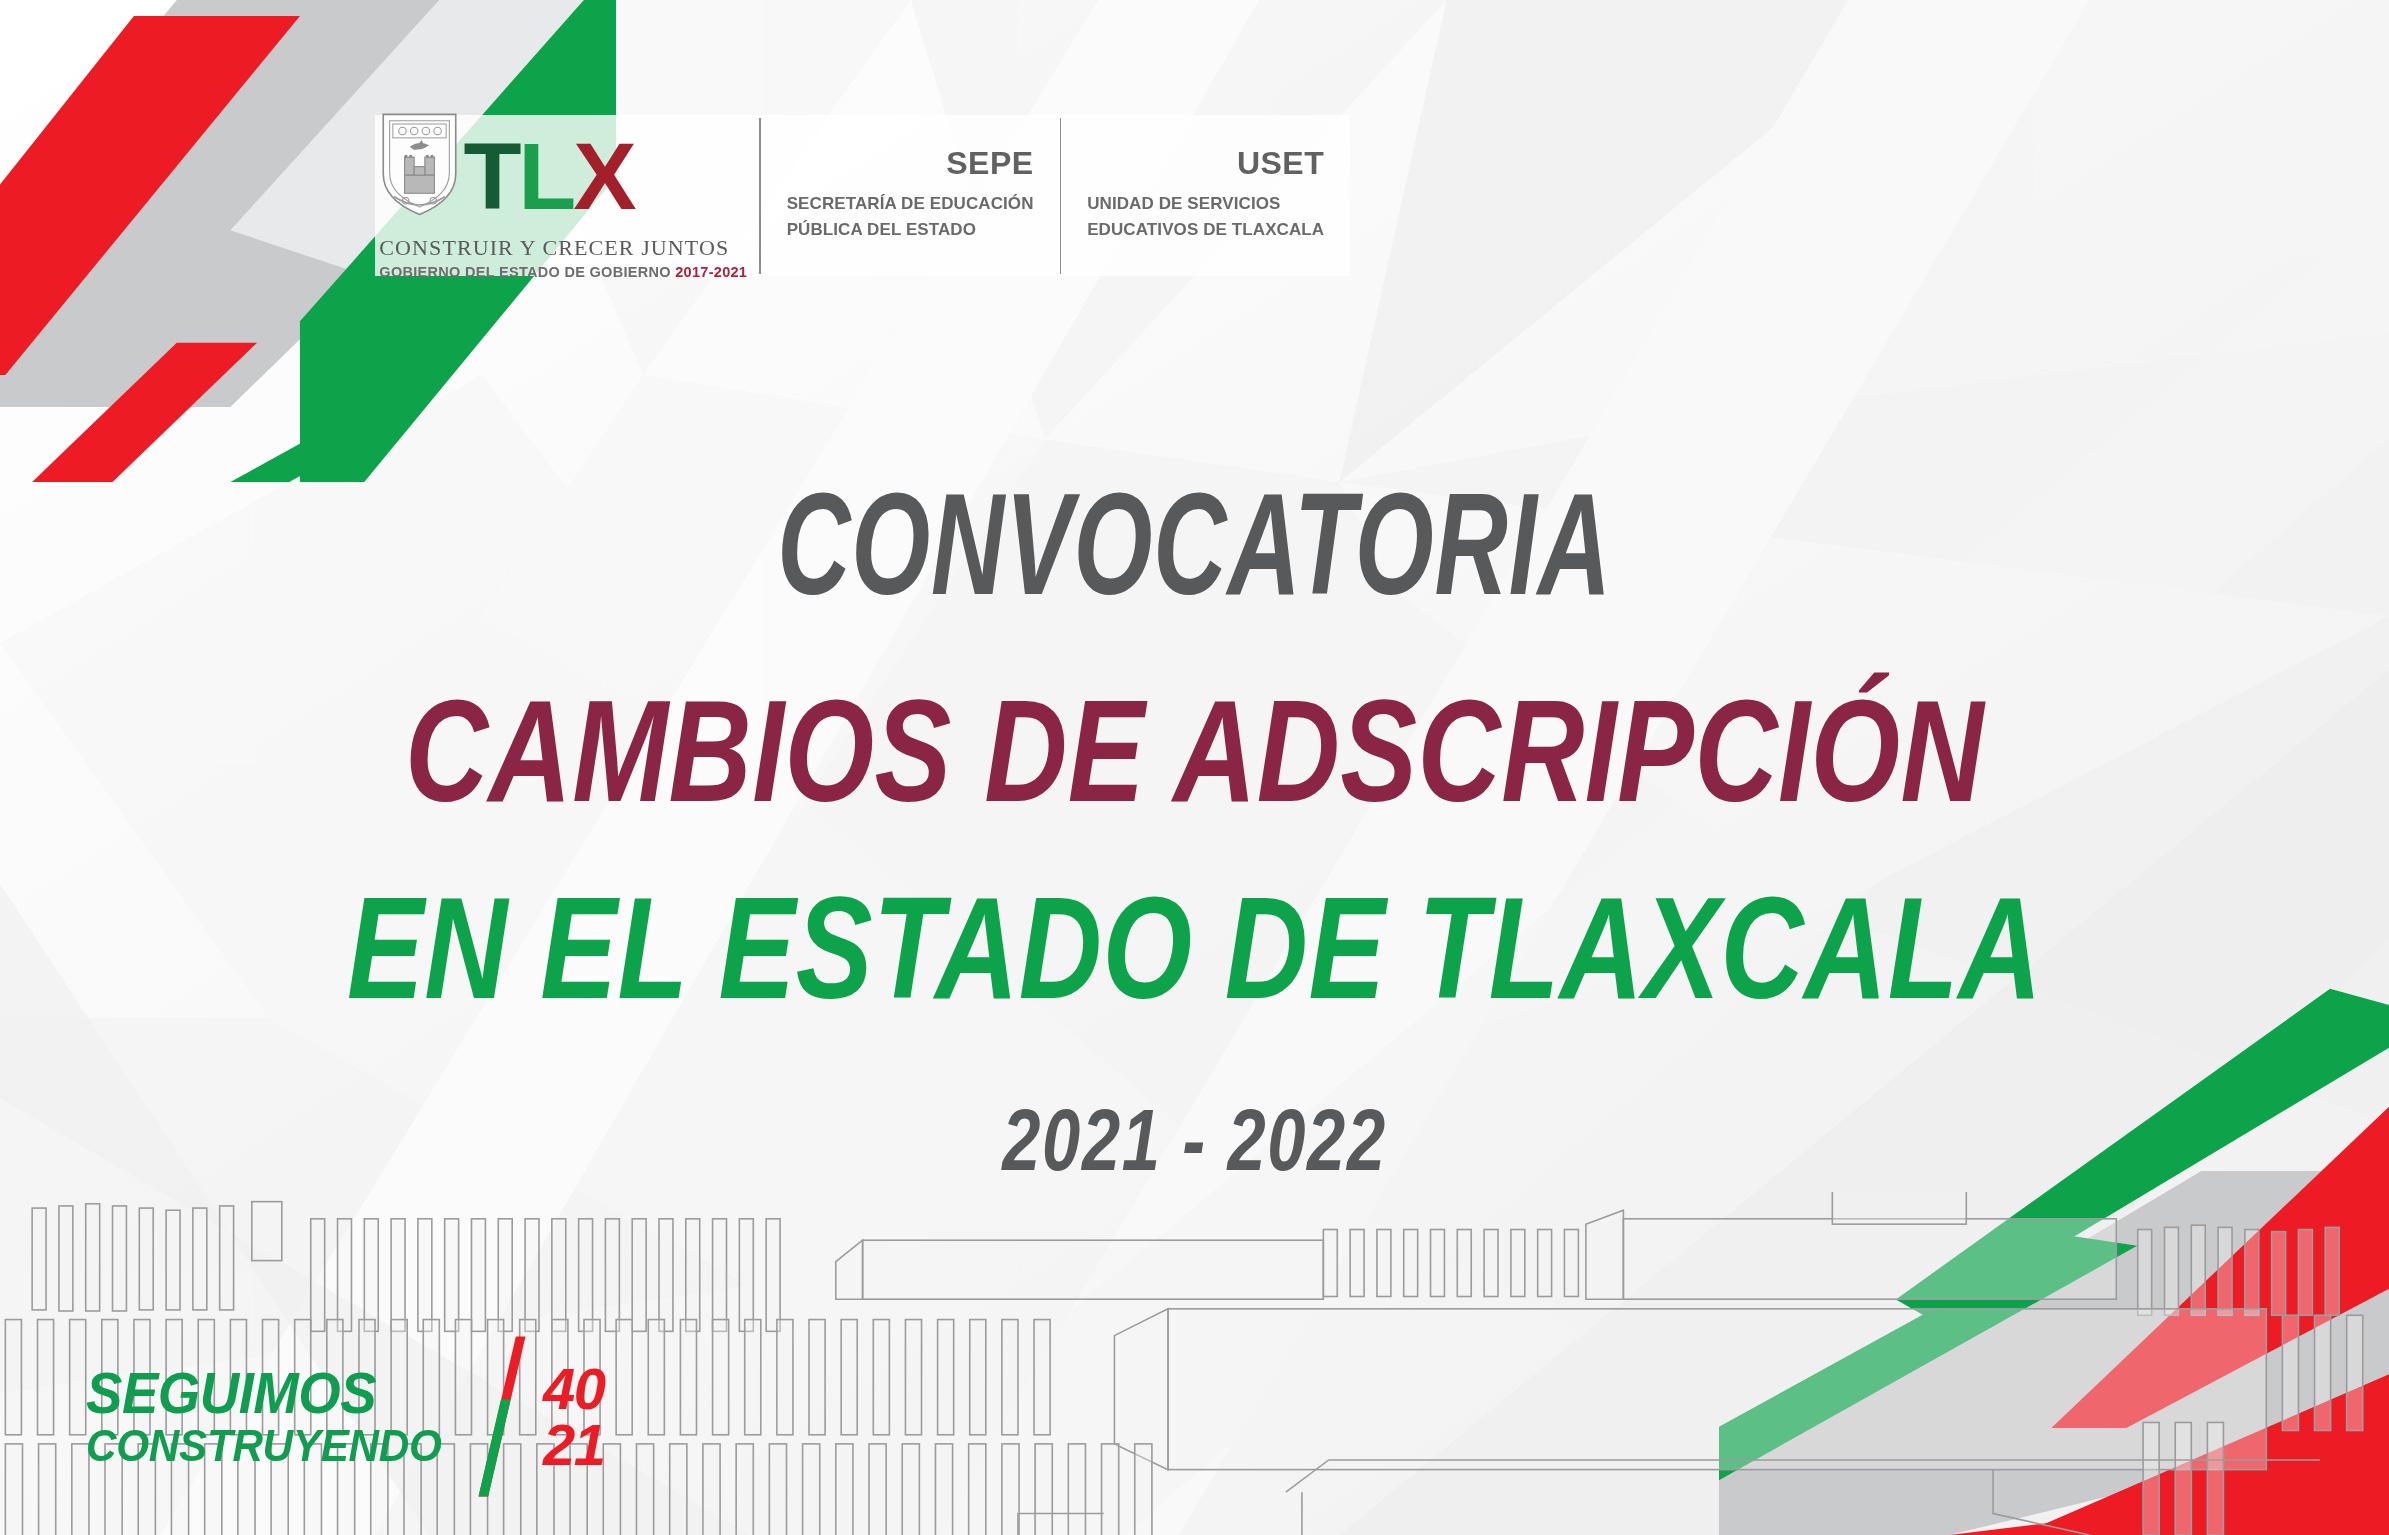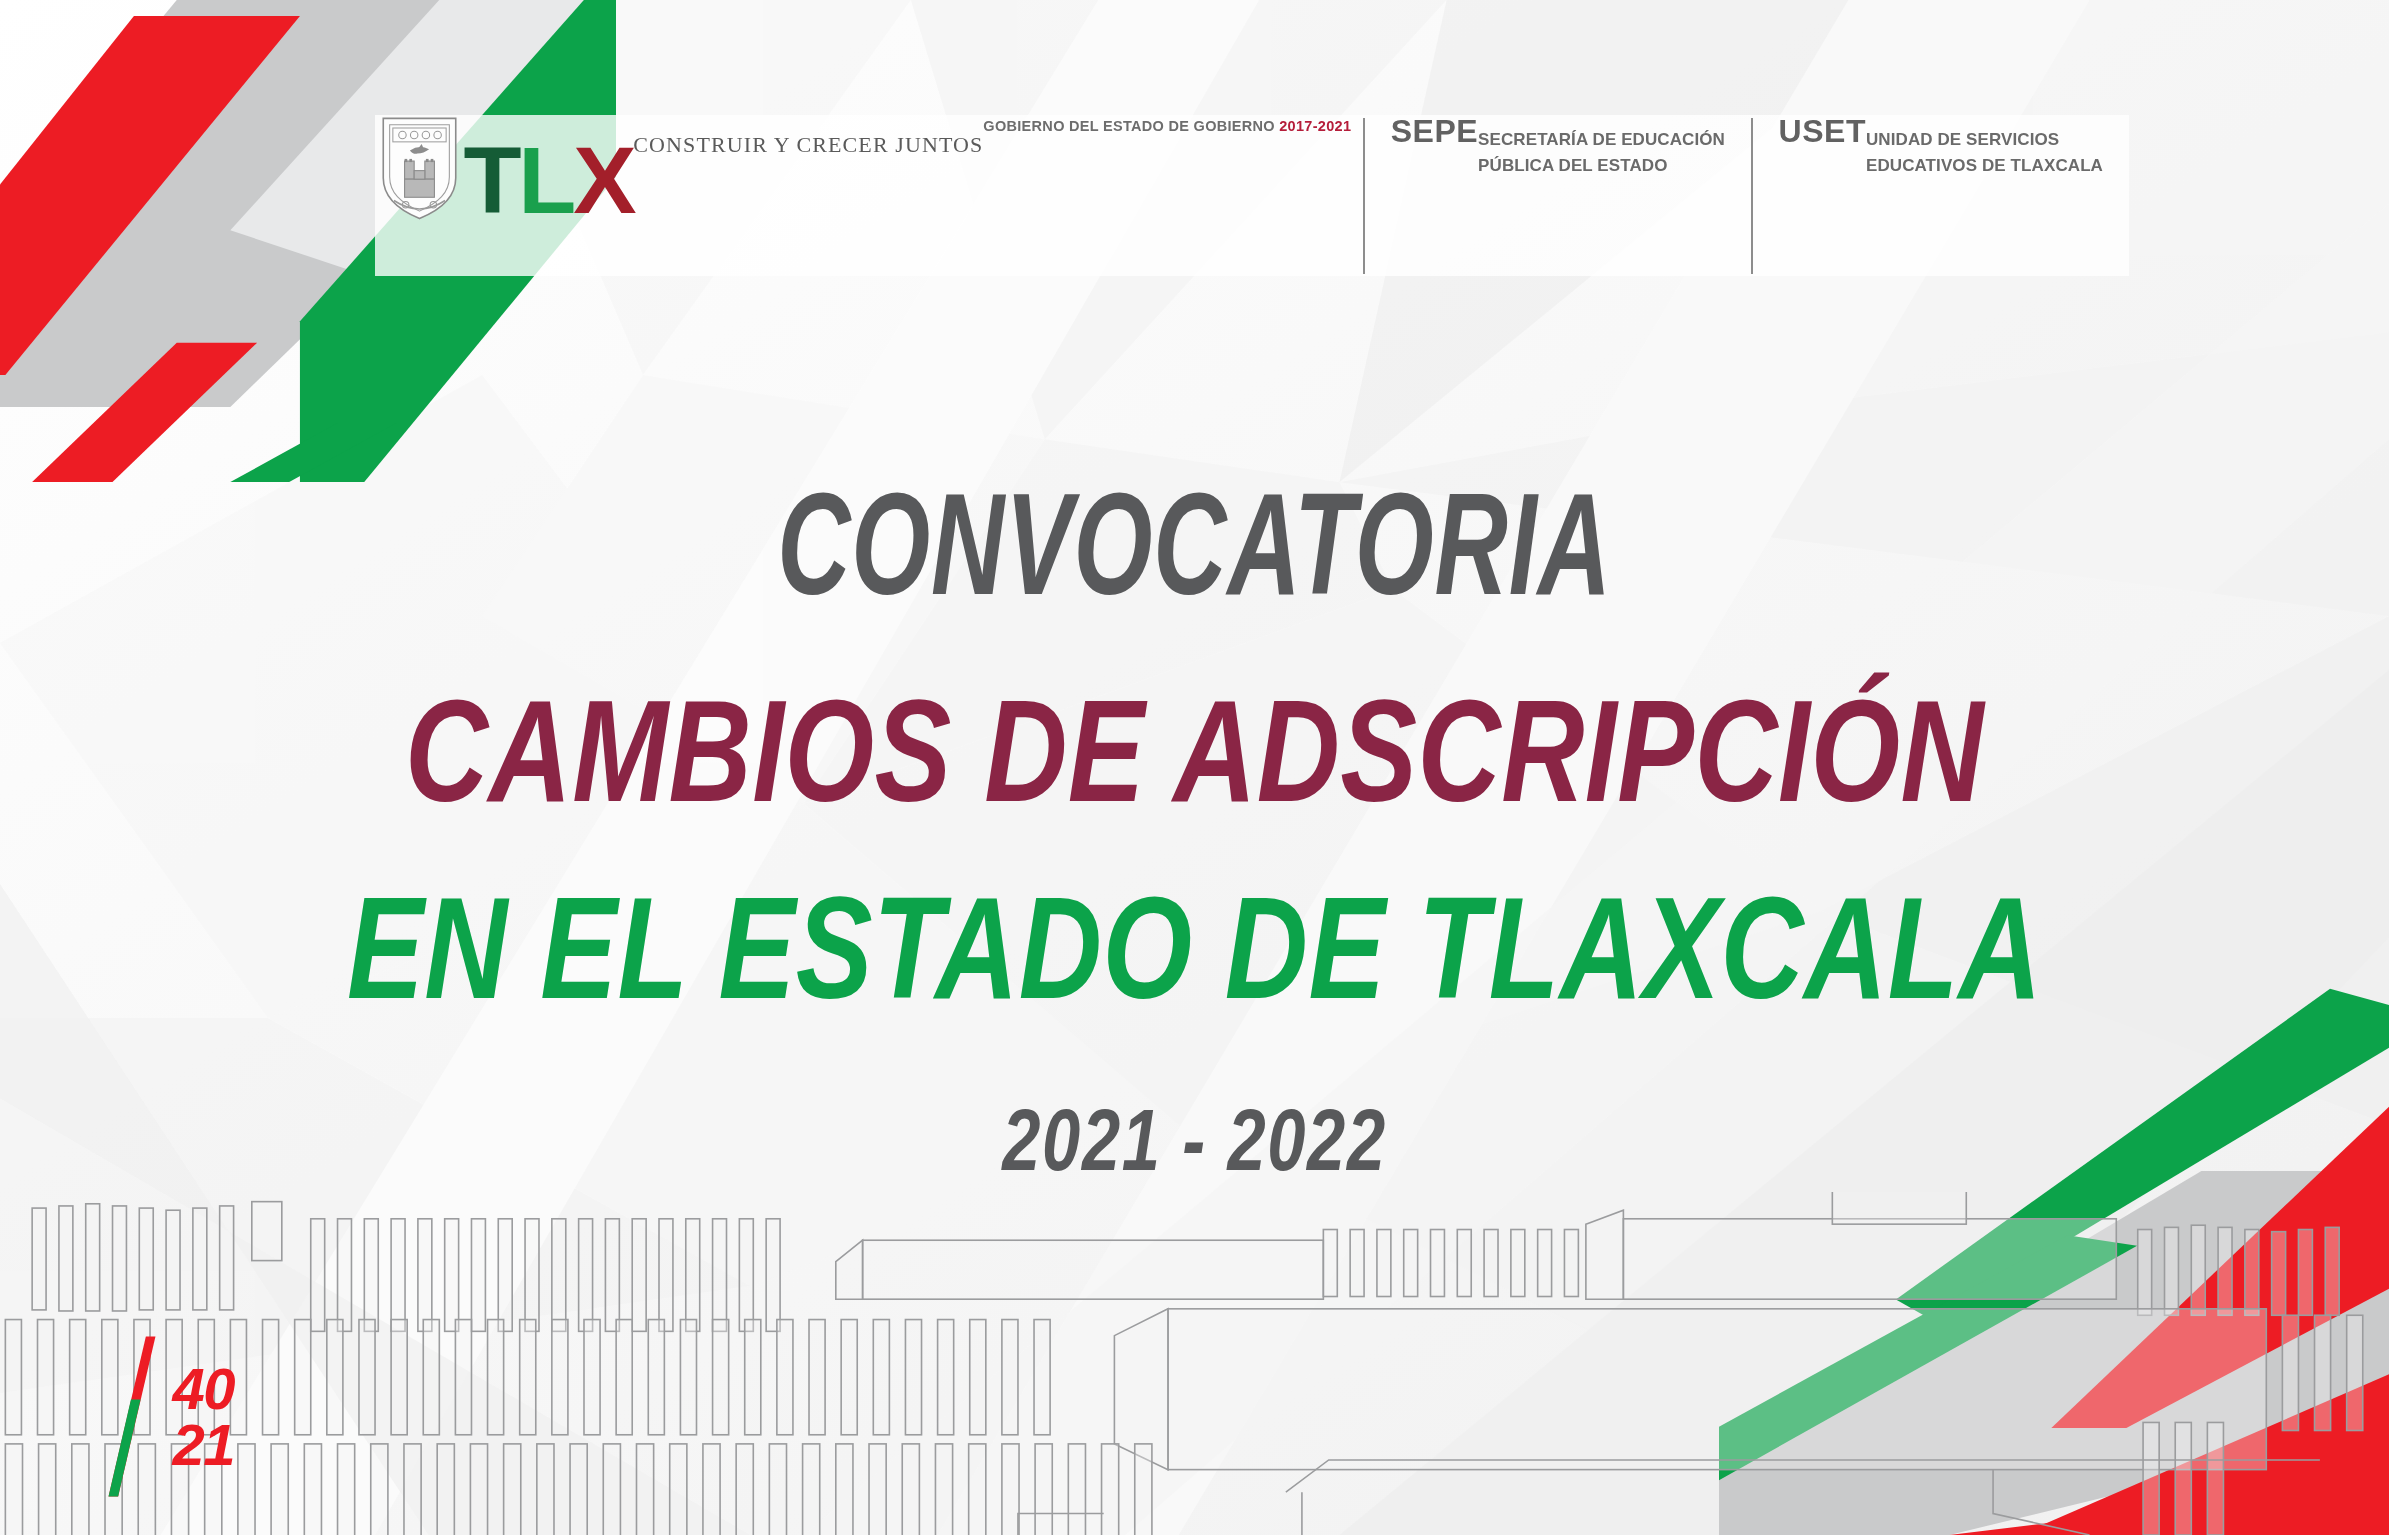--- a/index.html
+++ b/index.html
@@ -24,21 +24,21 @@
   .corner-br{right:0;bottom:0;width:670px;height:589px;}
 
   
   #logo-block{
     position:absolute;
     left:375px;top:115px;
     height:161px;
     display:flex;align-items:stretch;
     background:rgba(255,255,255,0.80);
   }
-  .logo-col{display:flex;flex-direction:row;justify-content:center;padding:0 26px;}
+  .logo-col{display:flex;flex-direction:column;justify-content:center;padding:0 26px;}
   .logo-divider{width:1.6px;background:#8d8d8d;margin:3.2px 0 2.1px 0;}
 
   
   #tlx-col{padding-left:4.3px;padding-right:11.8px;}
   .tlx-row{display:flex;align-items:flex-end;height:107px;}
   .tlx-letters{
     font-family:"Liberation Sans", sans-serif;
     font-weight:bold;
     font-size:95px;
     line-height:0.86;
@@ -387,20 +387,24 @@
       </g>
 
       <polyline points="2400,560 2480,500 4330,500" fill="none"></polyline>
       <polyline points="2430,640 2430,560" fill="none"></polyline>
       <polyline points="3720,518 3720,600 3900,640" fill="none"></polyline>
       <polyline points="1900,640 1900,600 2060,600" fill="none"></polyline>
     </g>
   </svg>
 
   <div id="seguimos">
+    <div id="seguimos-words">
+      <div class="seg-line" id="seg-1">SEGUIMOS</div>
+      <div class="seg-line" id="seg-2">CONSTRUYENDO</div>
+    </div>
     <svg id="seg-slash" width="64" height="161" viewBox="0 0 120 300">
       <polygon points="86,0 104,0 34,300 16,300" fill="#ed1c24"></polygon>
       <polygon points="58,118 76,118 34,300 16,300" fill="#0ca34a"></polygon>
     </svg>
     <div id="seg-years">
       <div class="seg-year">40</div>
       <div class="seg-year">21</div>
     </div>
   </div>
 

